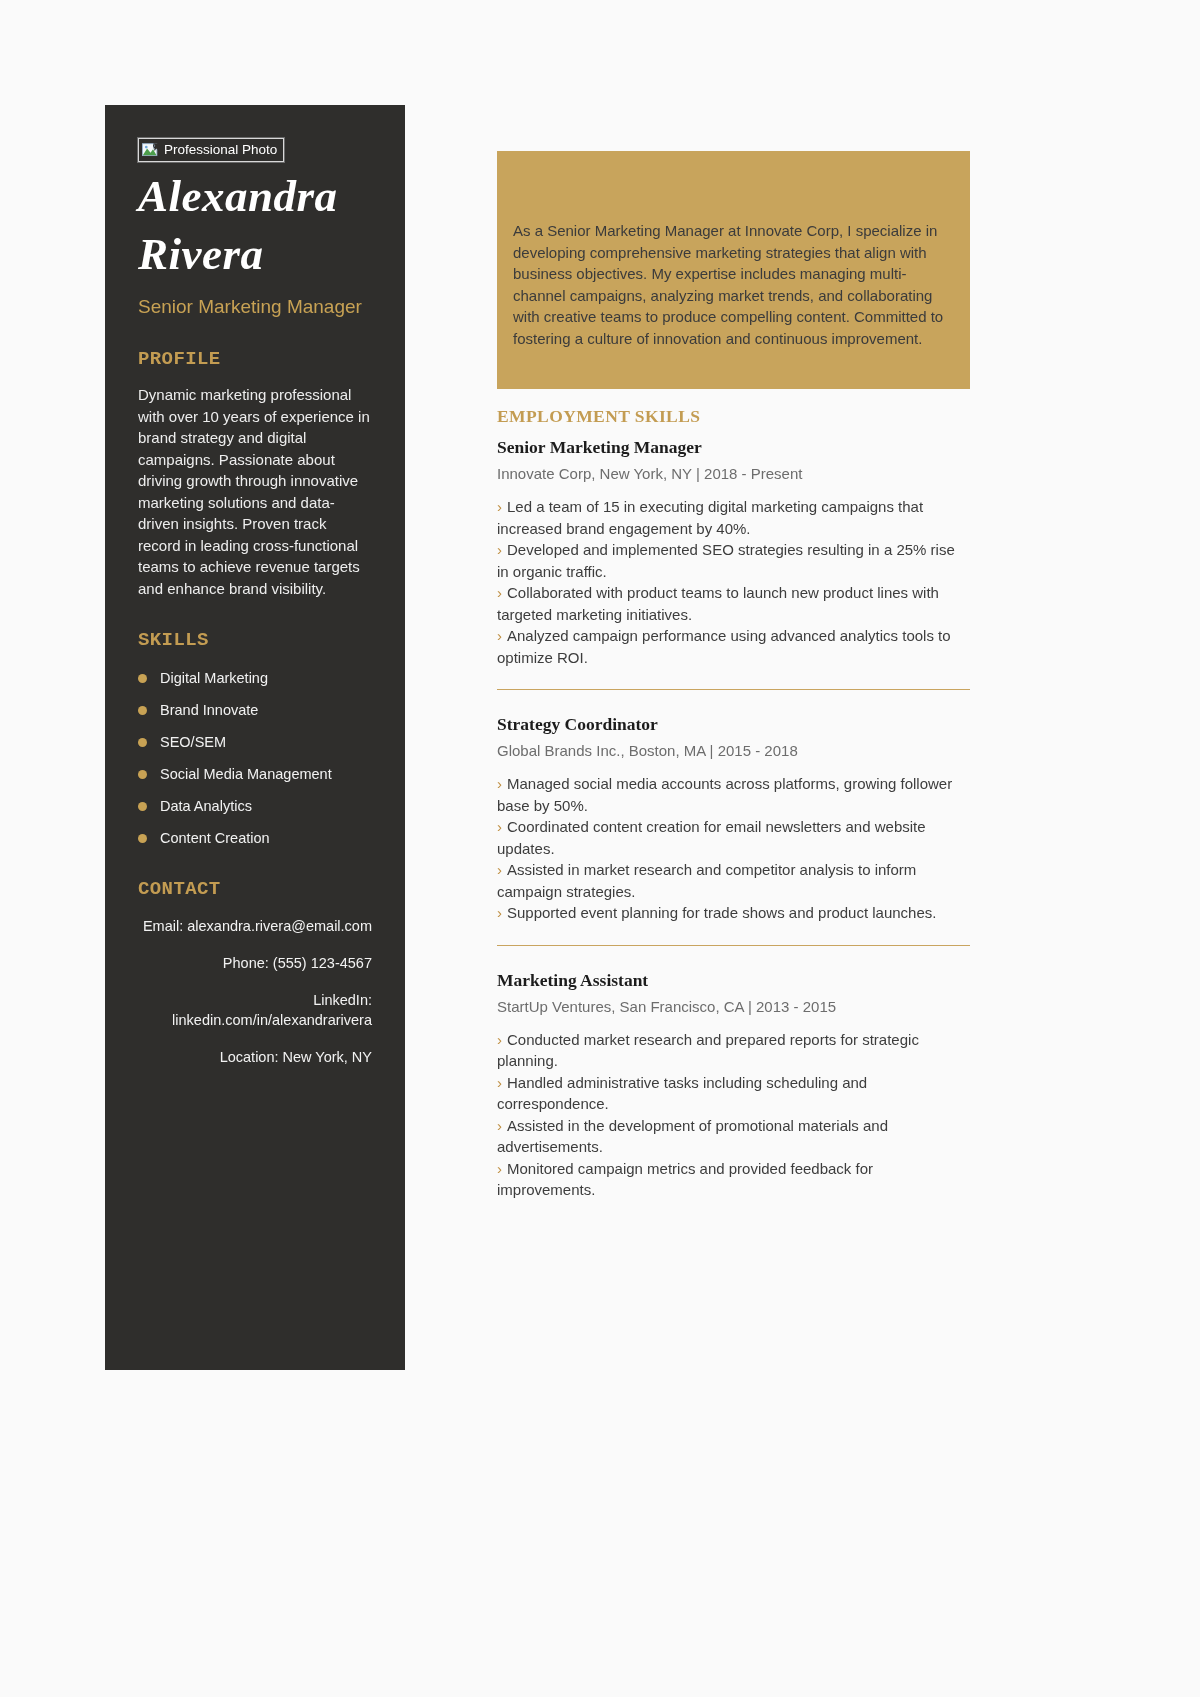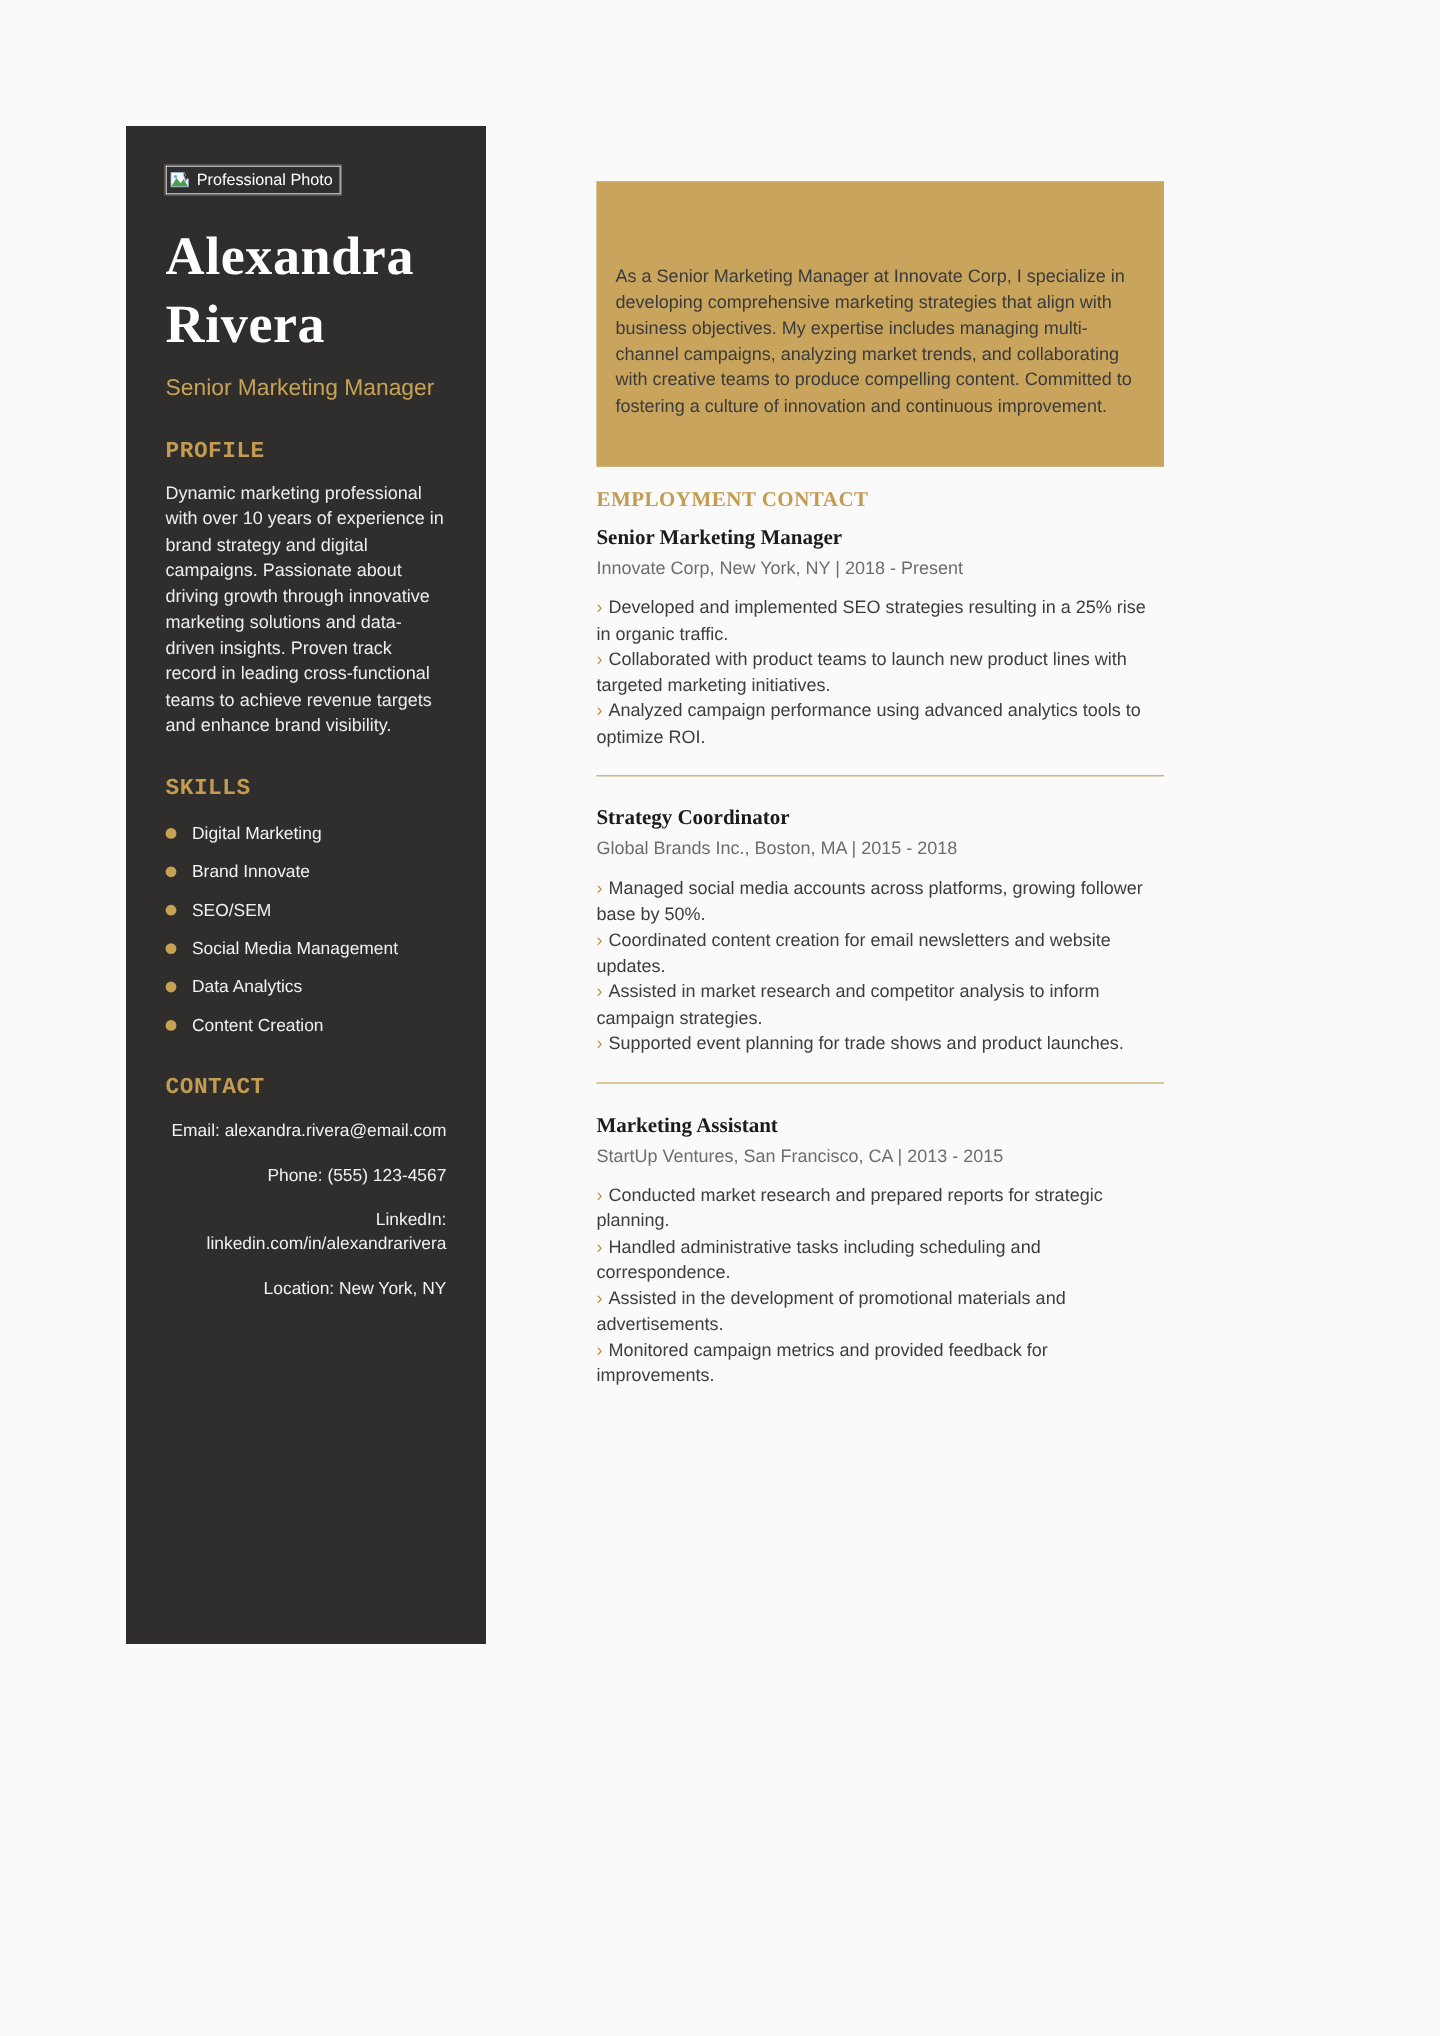--- a/index.html
+++ b/index.html
@@ -22,21 +22,21 @@
   }
   .photo-ph{
     display:inline-flex;align-items:center;gap:5px;
     border:1px solid #d8d8d8;outline:1px solid #6a6a6a;
     padding:3px 6px 3px 3px;color:#fff;font-size:13.5px;line-height:16px;
     background:transparent;
   }
   .broken-icon{display:block;width:17px;height:15px;}
   .name{
     font-family:"Liberation Serif", serif;font-weight:bold;color:#ffffff;
-    font-size:45px;line-height:1.28;margin-top:22px;letter-spacing:.5px;
+    font-size:45px;line-height:1.28;margin-top:6px;letter-spacing:.5px;font-style:italic;
   }
   .job-title{color:var(--gold-bright);font-size:19px;margin-top:13px;}
   .side-heading{
     font-family:Liberation Mono, monospace;font-weight:bold;color:var(--gold);
     font-size:19px;margin-top:30px;letter-spacing:.4px;
   }
   .profile-text{margin-top:14px;font-size:15px;line-height:21.5px;color:#ededed;}
   .skills-list{list-style:none;margin-top:17px;}
   .skill-item{display:flex;align-items:center;gap:13px;font-size:14.5px;line-height:20px;margin-bottom:12px;color:#f2f2f2;}
   .dot{flex:0 0 auto;width:9px;height:9px;border-radius:50%;background:var(--gold-bright);}
@@ -126,27 +126,28 @@
       </div>
 
   </aside>
 
   <main class="main">
 
     <section class="summary-box">
       <p class="summary-text">As a Senior Marketing Manager at Innovate Corp, I specialize in developing comprehensive marketing strategies that align with business objectives. My expertise includes managing multi-channel campaigns, analyzing market trends, and collaborating with creative teams to produce compelling content. Committed to fostering a culture of innovation and continuous improvement.</p>
     </section>
 
-    <h2 class="main-heading">EMPLOYMENT CONTACT</h2>
+    <h2 class="main-heading">EMPLOYMENT SKILLS</h2>
 
     <div class="jobs">
         <section class="job">
           <h3 class="job-title-row">Senior Marketing Manager</h3>
           <div class="job-meta">Innovate Corp, New York, NY | 2018 - Present</div>
           <div class="job-bullets">
+            <div class="job-bullet"><span class="chev">›</span>Led a team of 15 in executing digital marketing campaigns that increased brand engagement by 40%.</div>
             <div class="job-bullet"><span class="chev">›</span>Developed and implemented SEO strategies resulting in a 25% rise in organic traffic.</div>
             <div class="job-bullet"><span class="chev">›</span>Collaborated with product teams to launch new product lines with targeted marketing initiatives.</div>
             <div class="job-bullet"><span class="chev">›</span>Analyzed campaign performance using advanced analytics tools to optimize ROI.</div>
           </div>
         </section>
         <hr class="divider">
         <section class="job">
           <h3 class="job-title-row">Strategy Coordinator</h3>
           <div class="job-meta">Global Brands Inc., Boston, MA | 2015 - 2018</div>
           <div class="job-bullets">

